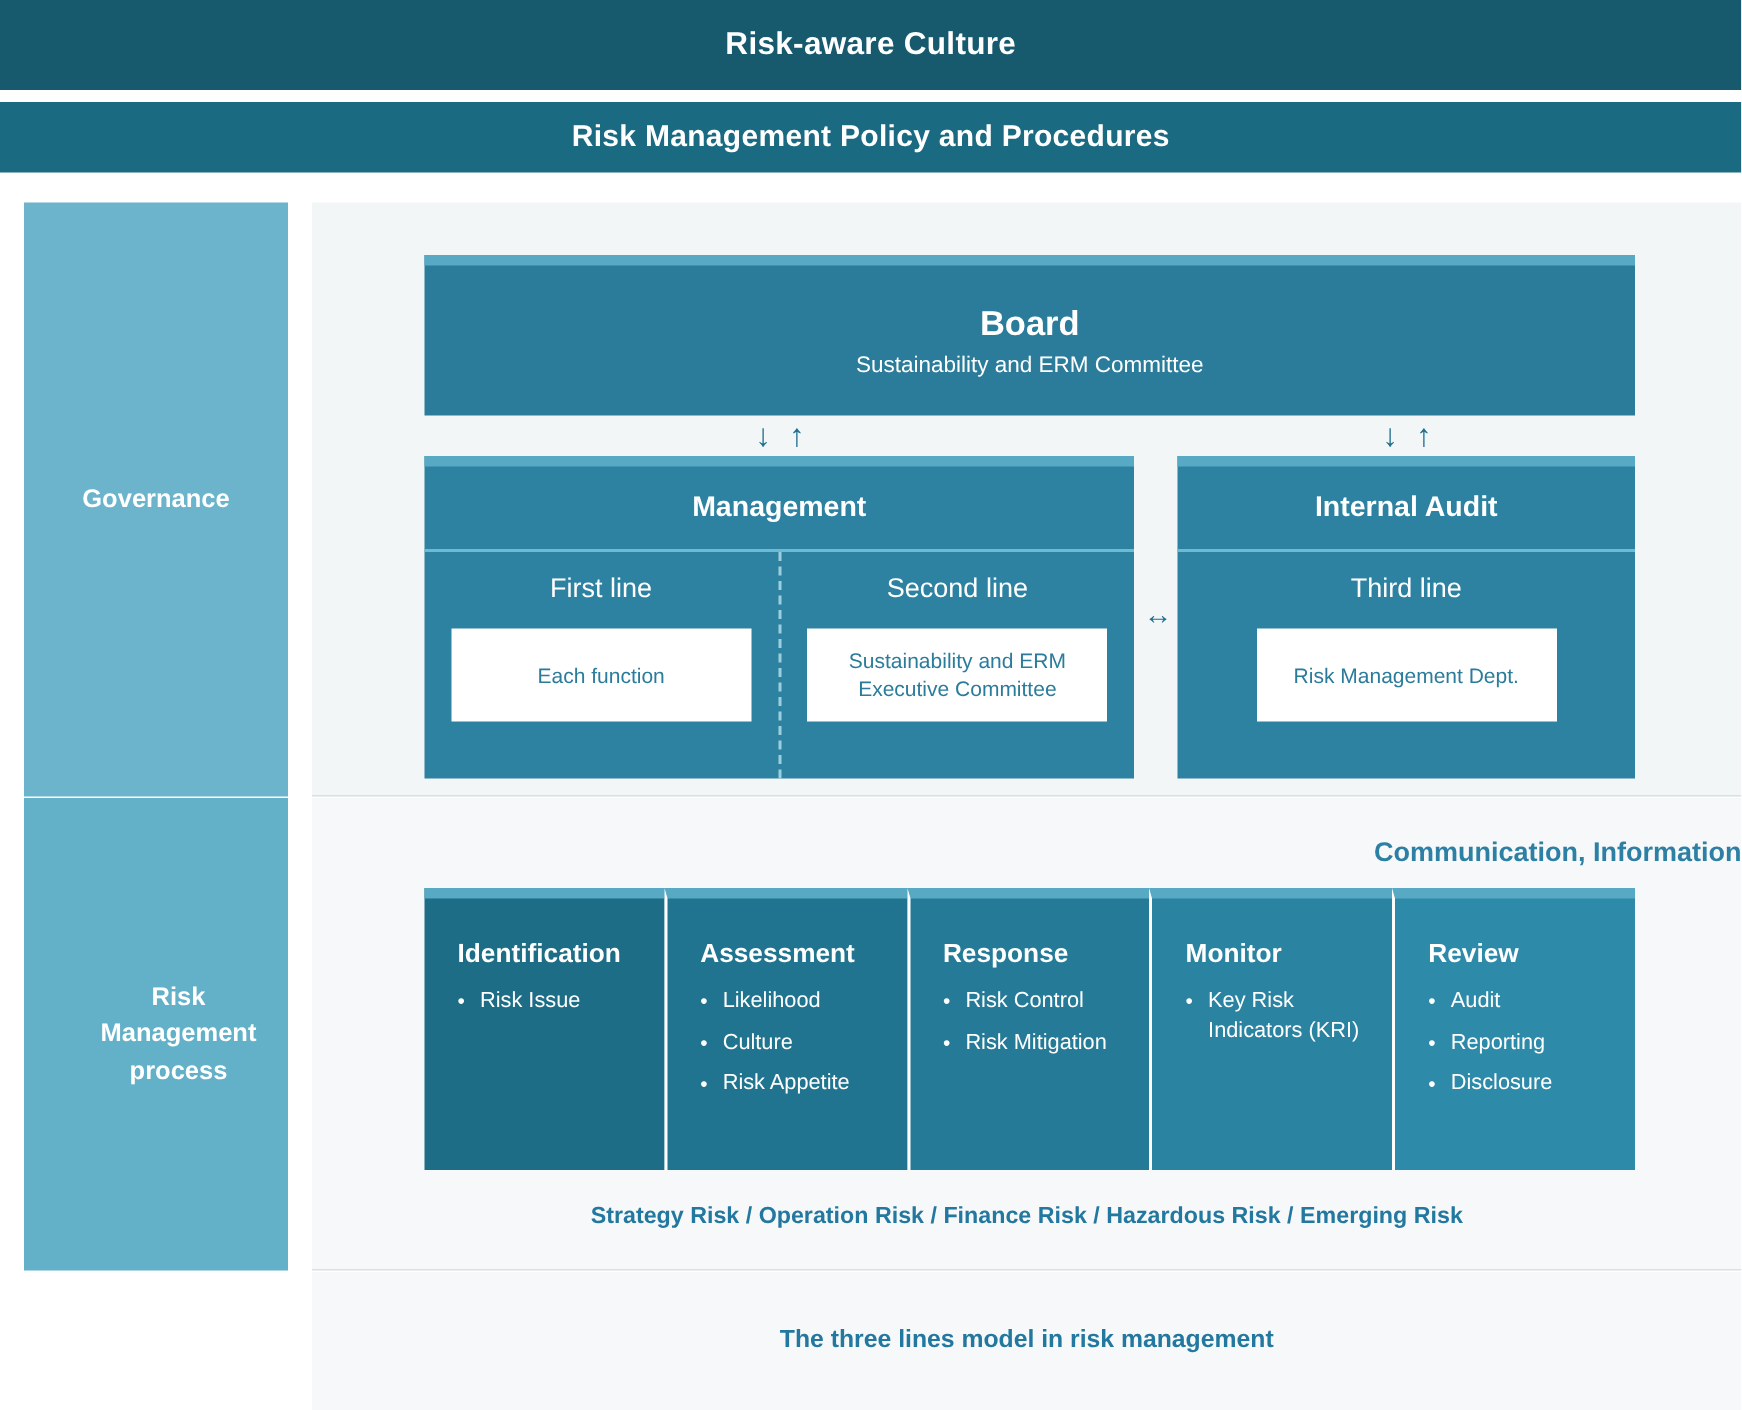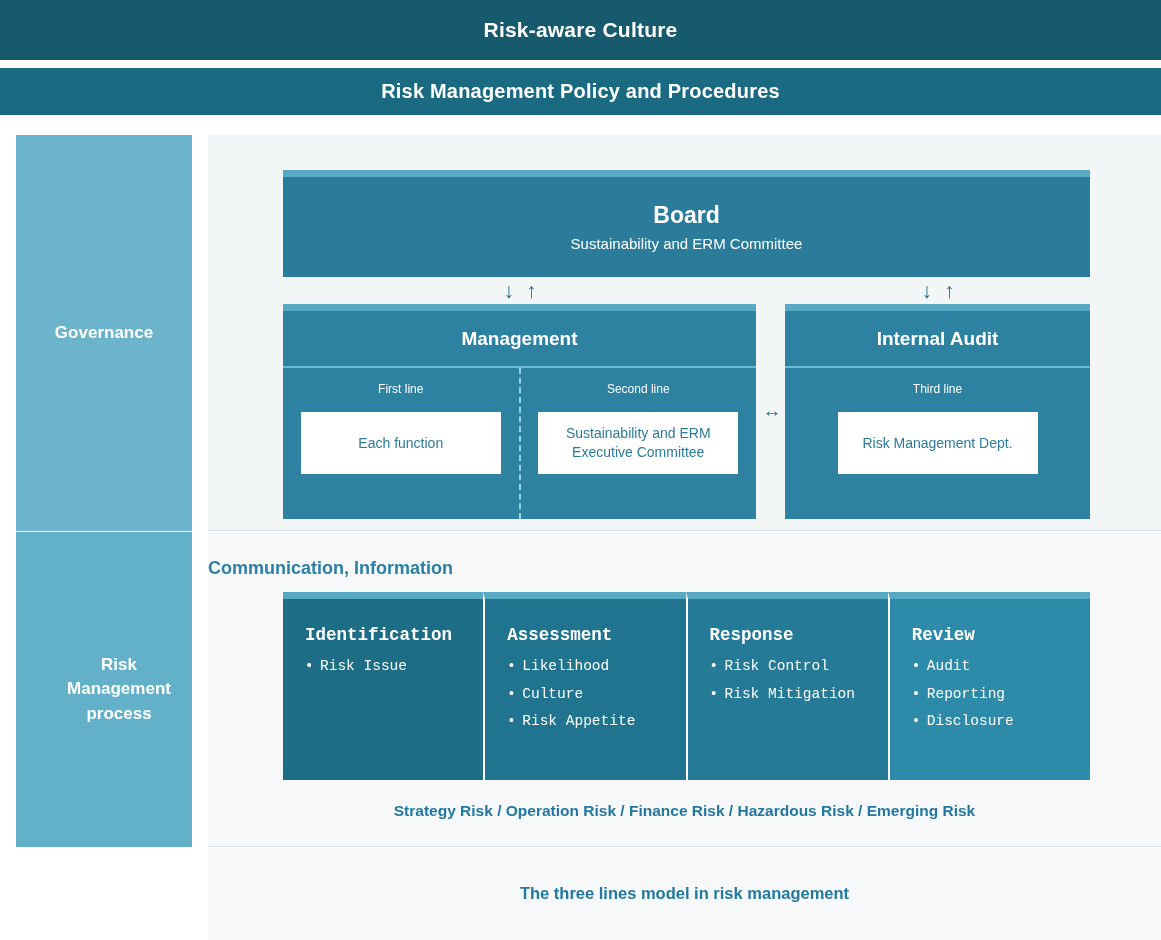--- a/index.html
+++ b/index.html
@@ -98,21 +98,21 @@
     height: 57px; display: flex; align-items: center; justify-content: center;
     color: #ffffff; font-size: 19px; font-weight: bold;
     border-bottom: 2px solid #6fb9d1;
   }
   .mgmt .lines { display: flex; height: 151px; }
   .mgmt .line {
     flex: 1; padding-top: 14px;
     display: flex; flex-direction: column; align-items: center;
   }
   .mgmt .line + .line { border-left: 2px dashed #9bcfde; }
-  .line-label { color: #ffffff; font-size: 12px; margin-bottom: 16px; }
+  .line-label { color: #ffffff; font-size: 18px; margin-bottom: 16px; }
   .white-card {
     background: #ffffff; color: #2b7c9b;
     width: 200px; min-height: 62px;
     display: flex; align-items: center; justify-content: center;
     text-align: center; font-size: 14px; line-height: 1.35;
     padding: 6px 8px;
   }
 
   
   .audit {
@@ -130,34 +130,33 @@
   
   .dbl-arrow {
     position: absolute; left: 757px; top: 398px; width: 30px; height: 26px;
     display: flex; align-items: center; justify-content: center;
     color: #1f6f8f; font-size: 19px; font-weight: bold;
   }
 
   
   .comm {
     position: absolute; left: 208px; top: 558px; width: 953px;
-    text-align: left; font-size: 18px; font-weight: bold; color: #2d7fa3;
+    text-align: right; font-size: 18px; font-weight: bold; color: #2d7fa3;
   }
 
   
   .proc {
     position: absolute; left: 283px; top: 592px; width: 807px; height: 188px;
     display: flex;
   }
   .proc-col {
     flex: 1;
     border-top: 7px solid #57a9c4;
     padding: 26px 18px 0 22px;
     color: #ffffff;
-    font-family: Liberation Mono, monospace;
   }
   .proc-col + .proc-col { border-left: 2px solid #ffffff; }
   .proc-col h4 { margin: 0 0 12px 0; font-size: 17.5px; font-weight: bold; }
   .proc-col ul { margin: 0; padding: 0; list-style: none; }
   .proc-col li {
     position: relative; padding-left: 15px; margin-bottom: 8px;
     font-size: 14.5px; line-height: 1.35;
   }
   .proc-col li::before {
     content: "•"; position: absolute; left: 0; top: 0; font-size: 14px;
@@ -249,20 +248,26 @@
           <li>Risk Appetite</li>
         </ul>
       </div>
       <div class="proc-col" style="background: rgb(37, 123, 151);">
         <h4>Response</h4>
         <ul>
           <li>Risk Control</li>
           <li>Risk Mitigation</li>
         </ul>
       </div>
+      <div class="proc-col" style="background: rgb(42, 131, 161);">
+        <h4>Monitor</h4>
+        <ul>
+          <li>Key Risk Indicators (KRI)</li>
+        </ul>
+      </div>
       <div class="proc-col" style="background: rgb(46, 138, 169);">
         <h4>Review</h4>
         <ul>
           <li>Audit</li>
           <li>Reporting</li>
           <li>Disclosure</li>
         </ul>
       </div>
     </div>
 

